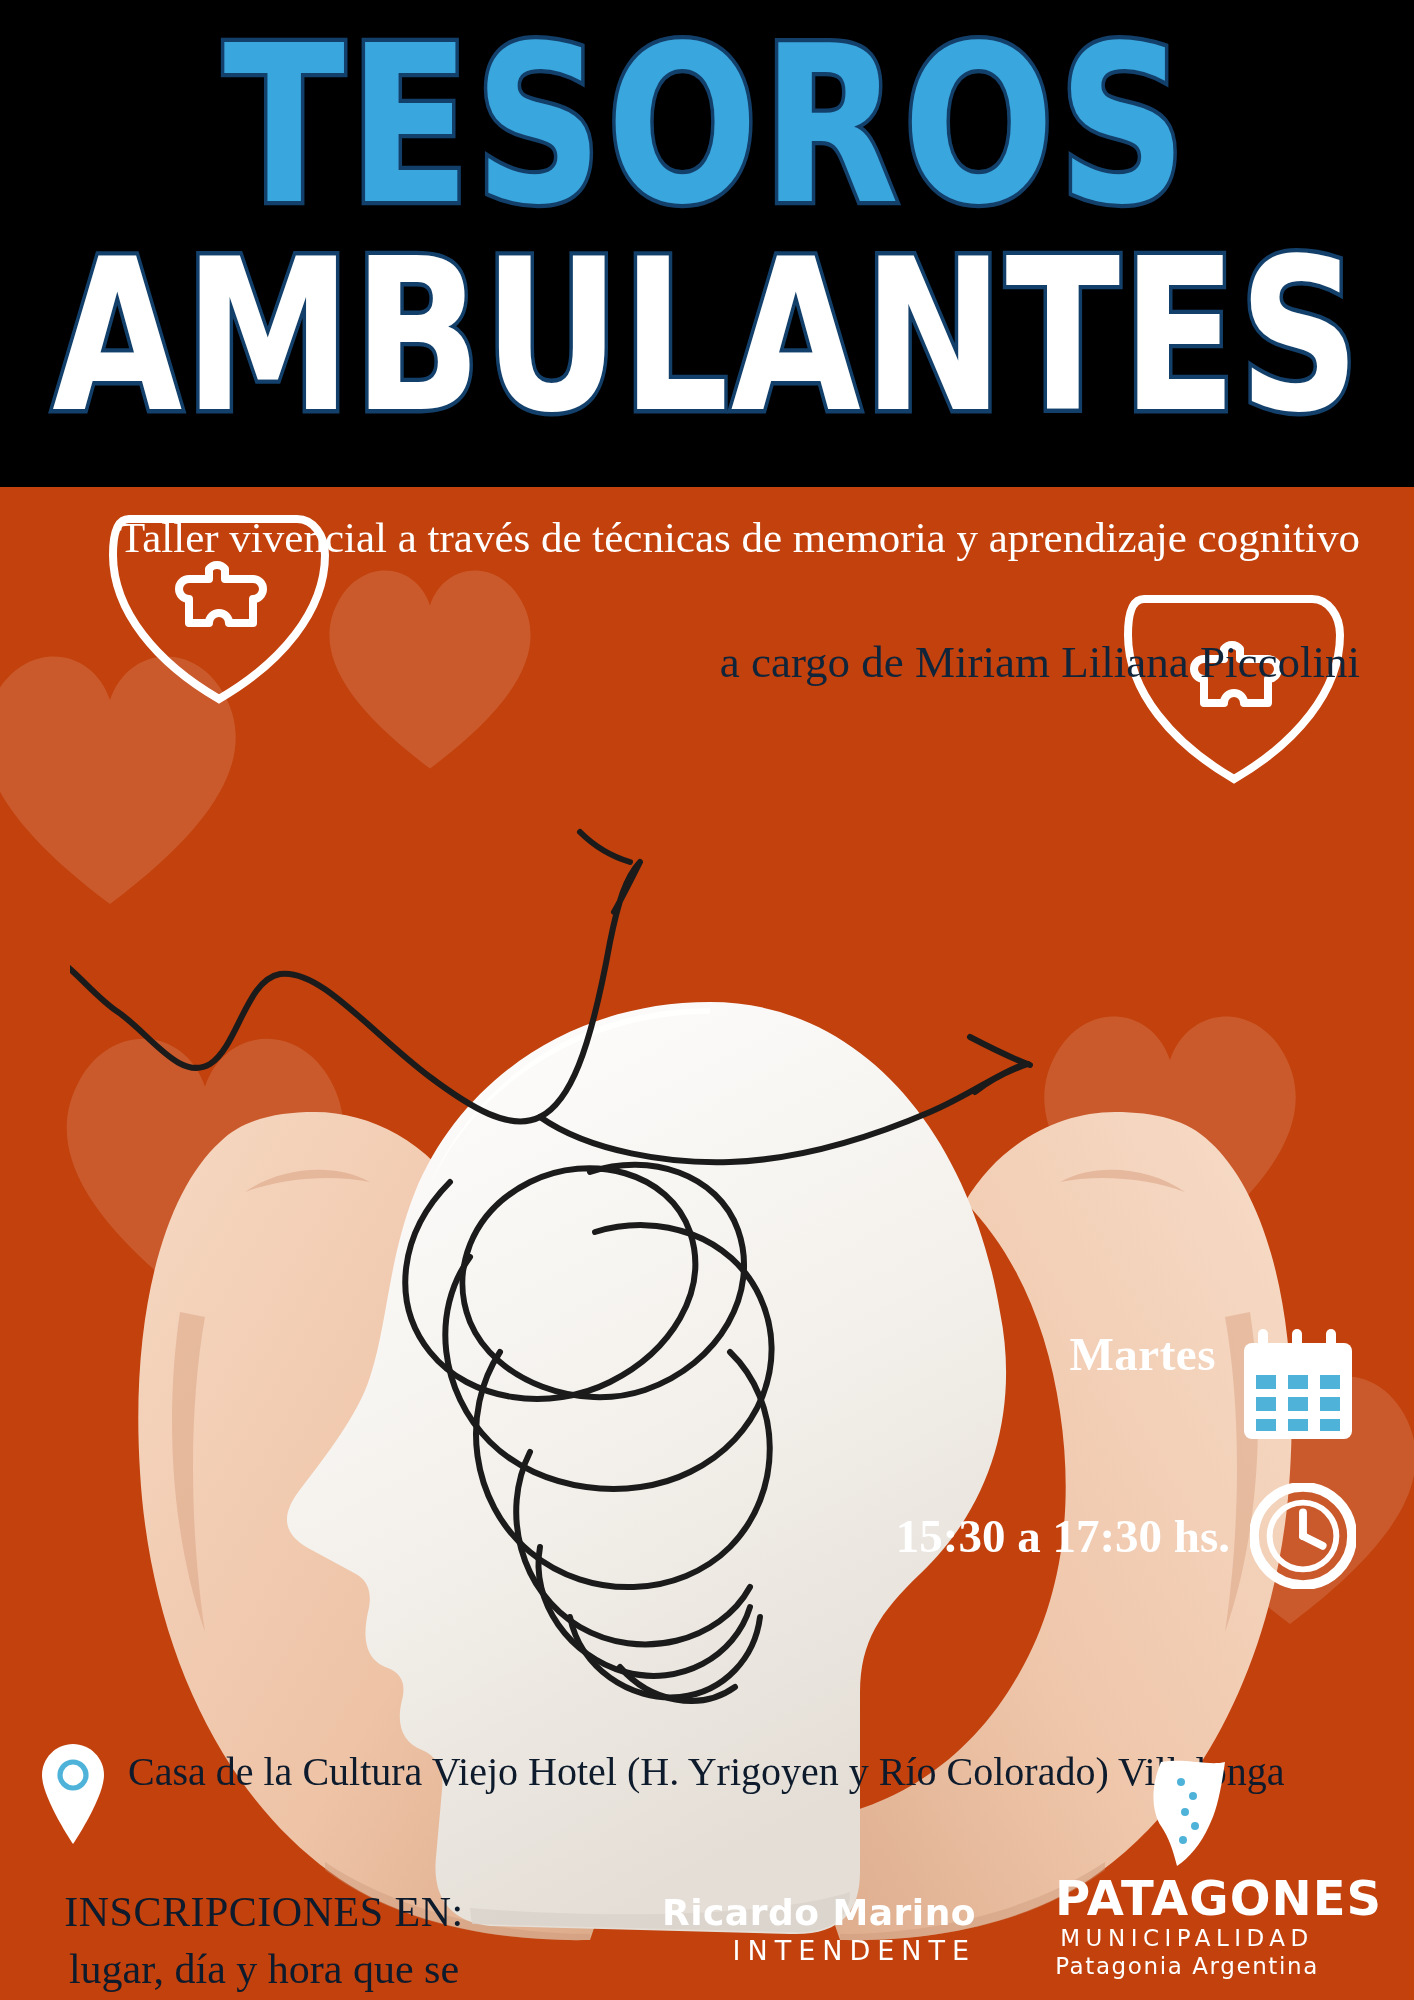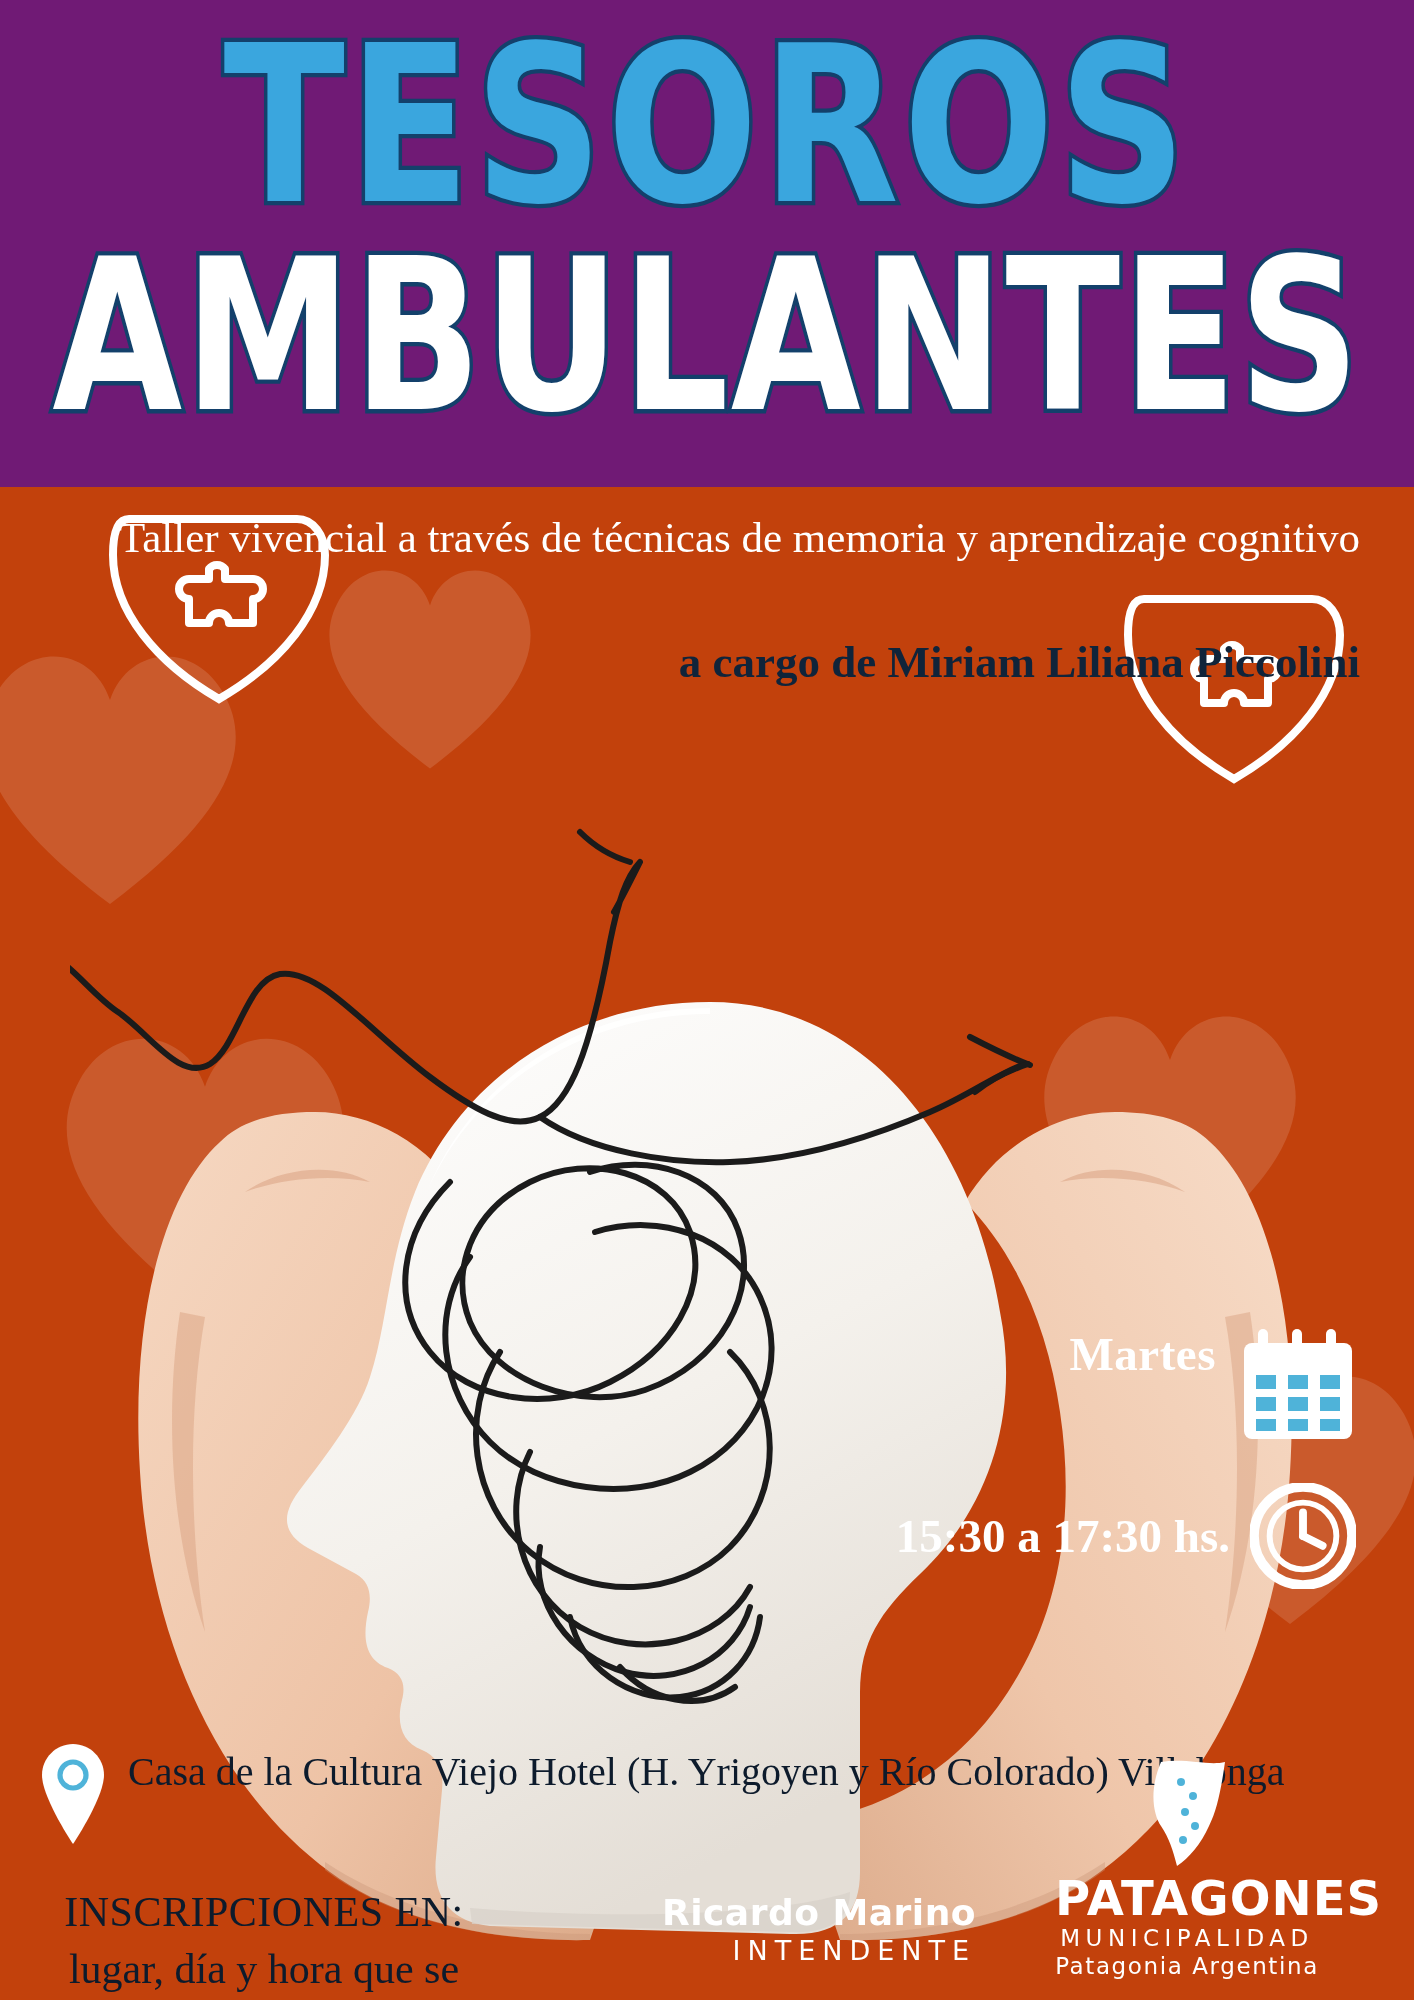--- a/index.html
+++ b/index.html
@@ -20,21 +20,21 @@
     height: 2000px;
     overflow: hidden;
   }
 
   
   .top-band {
     position: absolute;
     left: 0; top: 0;
     width: 1414px;
     height: 487px;
-    background: #701a75;
+    background: #000000;
     overflow: hidden;
   }
 
   .title-wrap {
     position: absolute;
     left: 0;
     top: 22px;
     width: 1414px;
     text-align: center;
   }
@@ -111,21 +111,21 @@
   }
 
   .presenter {
     position: absolute;
     left: 110px;
     top: 148px;
     width: 1250px;
     text-align: right;
     color: #10243a;
     font-family: "Liberation Serif", serif;
-    font-weight: 700;
+    font-weight: 400;
     font-size: 45px;
     line-height: 54px;
   }
 
   
   .photo {
     position: absolute;
     left: 70px;
     top: 225px;
     width: 1290px;

